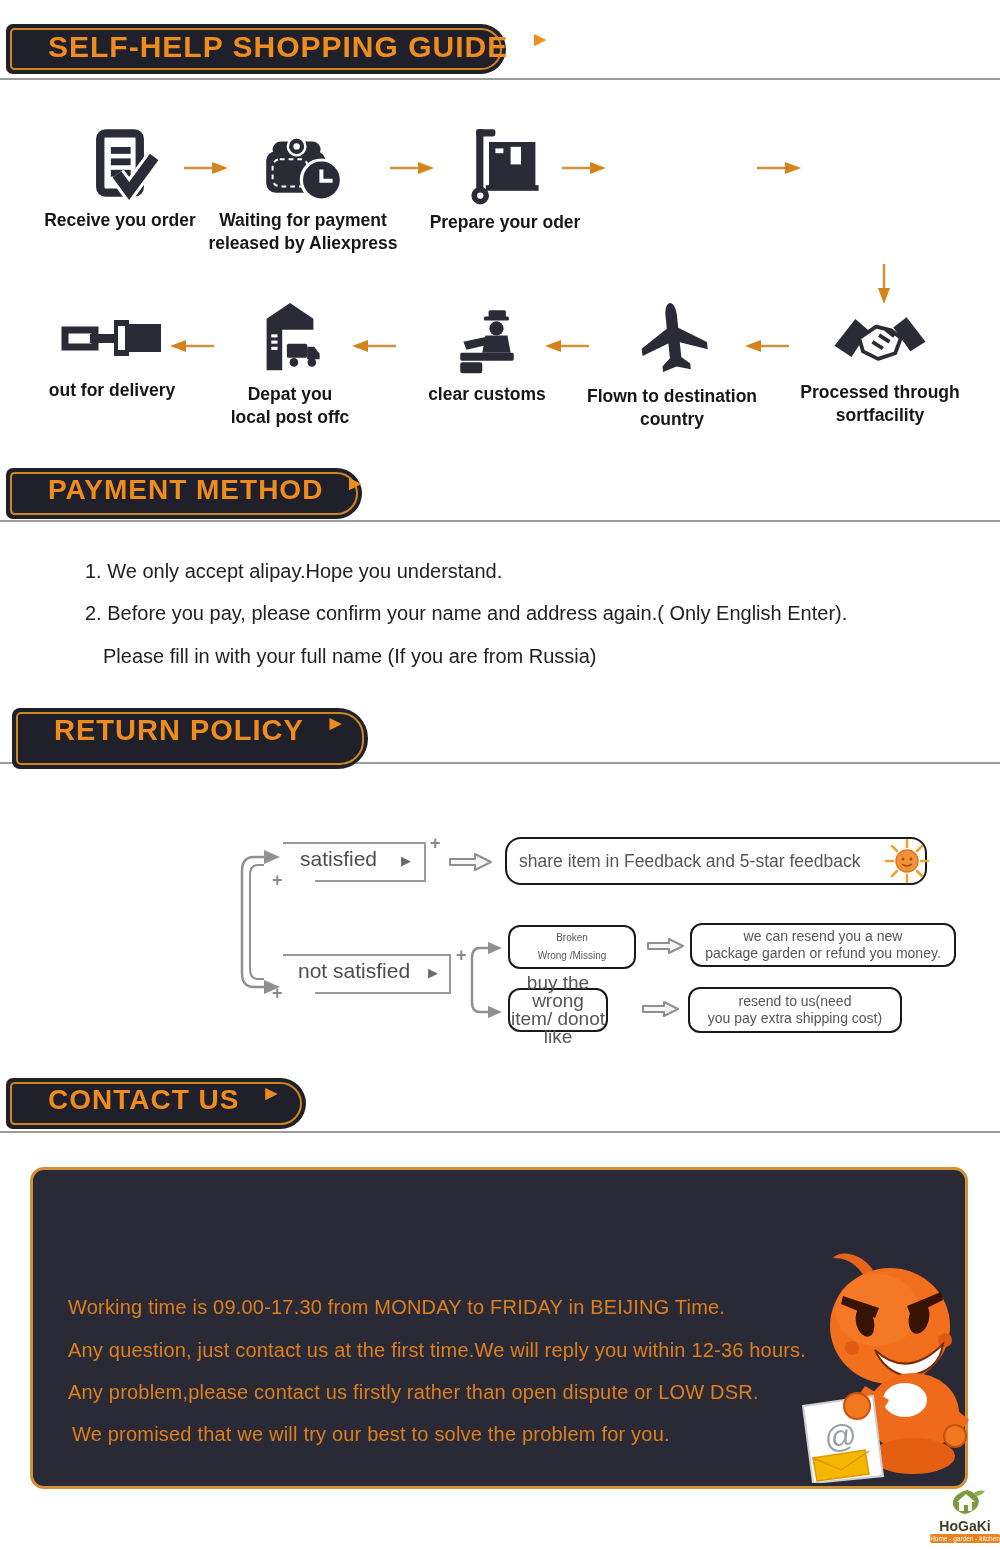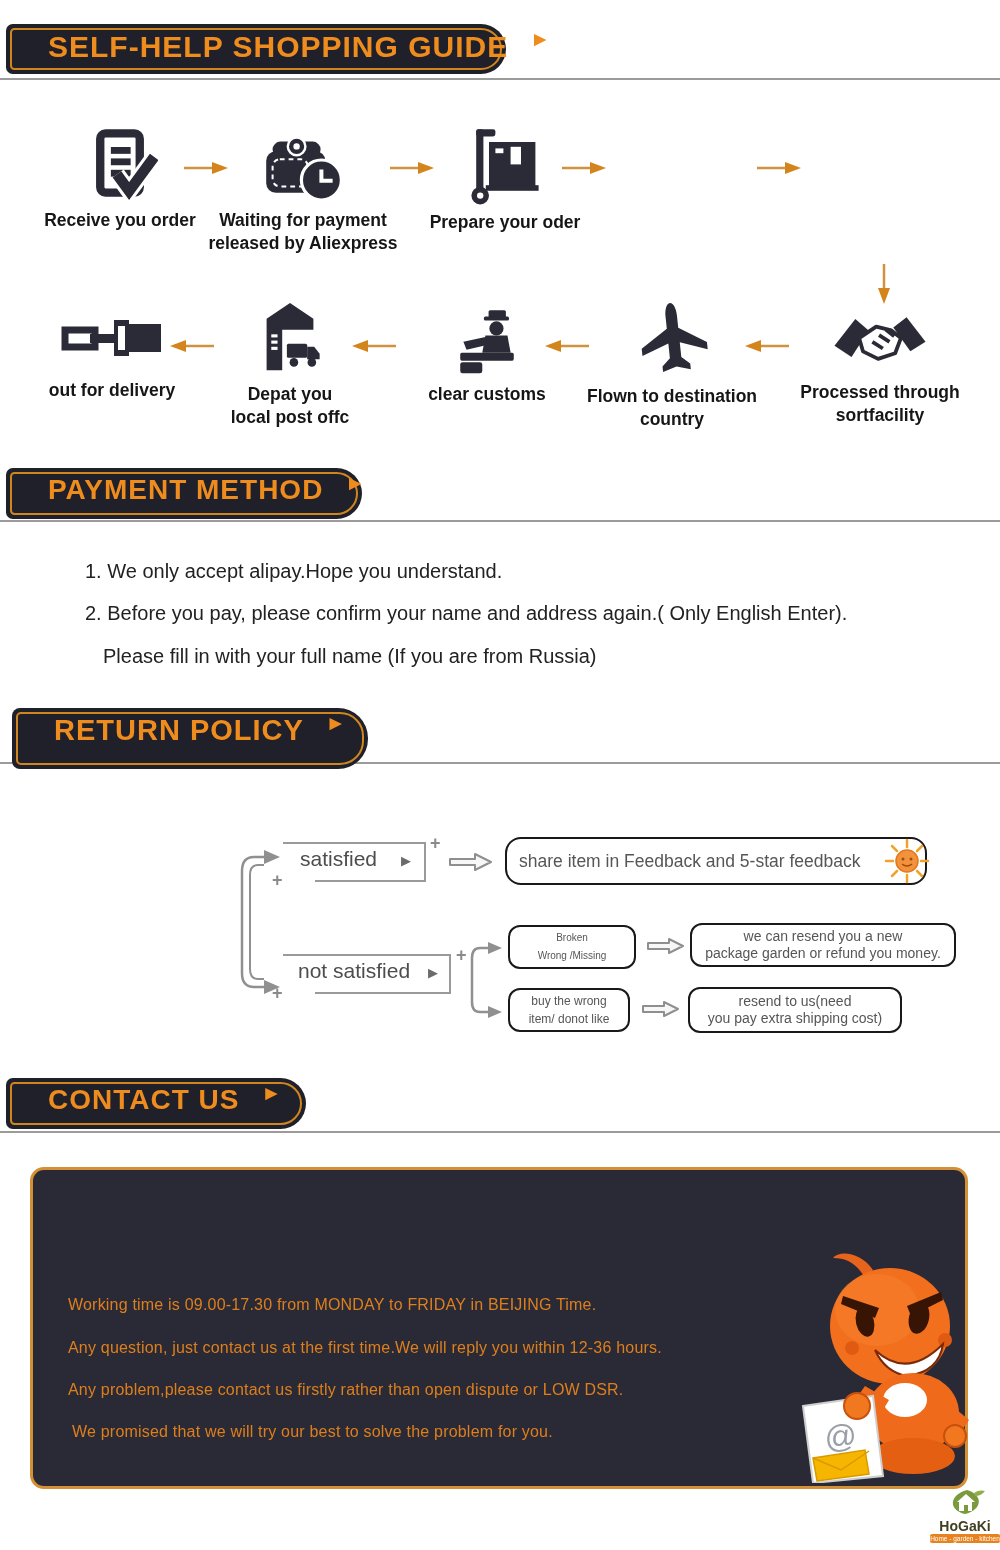--- a/index.html
+++ b/index.html
@@ -30,21 +30,21 @@
         display:flex;flex-direction:column;align-items:center;justify-content:center;
         color:#565656;box-sizing:border-box;text-align:center;}
   .fline{position:absolute;background:#9a9a9a;}
   .fplus{position:absolute;color:#8a8a8a;font-size:18px;font-weight:bold;}
   .ftext{position:absolute;color:#4d4d4d;font-size:21px;white-space:nowrap;}
   .ftri{position:absolute;color:#6b6b6b;font-size:13px;}
 
   
   .contact-box{position:absolute;left:30px;top:1167px;width:938px;height:322px;
         background:#2a2a36;border:3px solid #d49035;border-radius:14px;box-sizing:border-box;}
-  .contact-line{position:absolute;color:#de7f1d;font-size:16px;letter-spacing:.2px;white-space:nowrap;}
+  .contact-line{position:absolute;color:#de7f1d;font-size:20px;letter-spacing:.2px;white-space:nowrap;}
 
   
   .logo{position:absolute;left:930px;top:1489px;width:70px;text-align:center;}
   .logo-name{font-size:14px;font-weight:bold;color:#3f3f22;line-height:14px;}
   .logo-tag{margin-top:1px;background:#e8821e;color:#fff;font-size:6.5px;line-height:9px;
         border-radius:2px;white-space:nowrap;}
 </style>
 </head>
 <body>
 
@@ -288,21 +288,21 @@
     <span>Wrong /Missing</span>
   </div>
   <svg style="position:absolute;left:646px;top:936px" width="40" height="20">
     <polygon points="2,7 23,7 23,3 37,10 23,17 23,13 2,13" fill="#f7f7f7" stroke="#8f8f8f" stroke-width="2" stroke-linejoin="round"></polygon>
     </svg>
   <div class="fbox" style="left:690px;top:923px;width:266px;height:44px;font-size:14px;line-height:17px;border-width:2px">
     <span>we can resend you a new</span>
     <span>package garden or refund you money.</span>
   </div>
 
-  <div class="fbox" style="left:508px;top:988px;width:122px;height:44px;font-size:12px;line-height:18px;border-width:2px">
+  <div class="fbox" style="left:508px;top:988px;width:100px;height:44px;font-size:19px;line-height:18px;border-width:2px">
     <span>buy the wrong</span>
     <span>item/ donot like</span>
   </div>
   <svg style="position:absolute;left:641px;top:999px" width="40" height="20">
     <polygon points="2,7 23,7 23,3 37,10 23,17 23,13 2,13" fill="#f7f7f7" stroke="#8f8f8f" stroke-width="2" stroke-linejoin="round"></polygon>
     </svg>
   <div class="fbox" style="left:688px;top:987px;width:214px;height:46px;font-size:14px;line-height:17px;border-width:2px">
     <span>resend to us(need</span>
     <span>you pay extra shipping cost)</span>
   </div>

